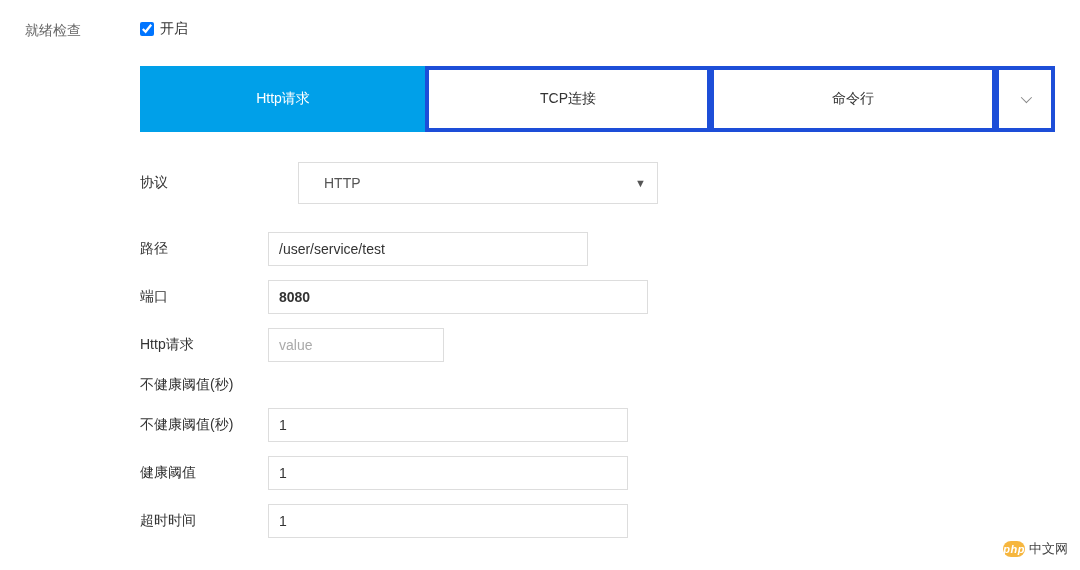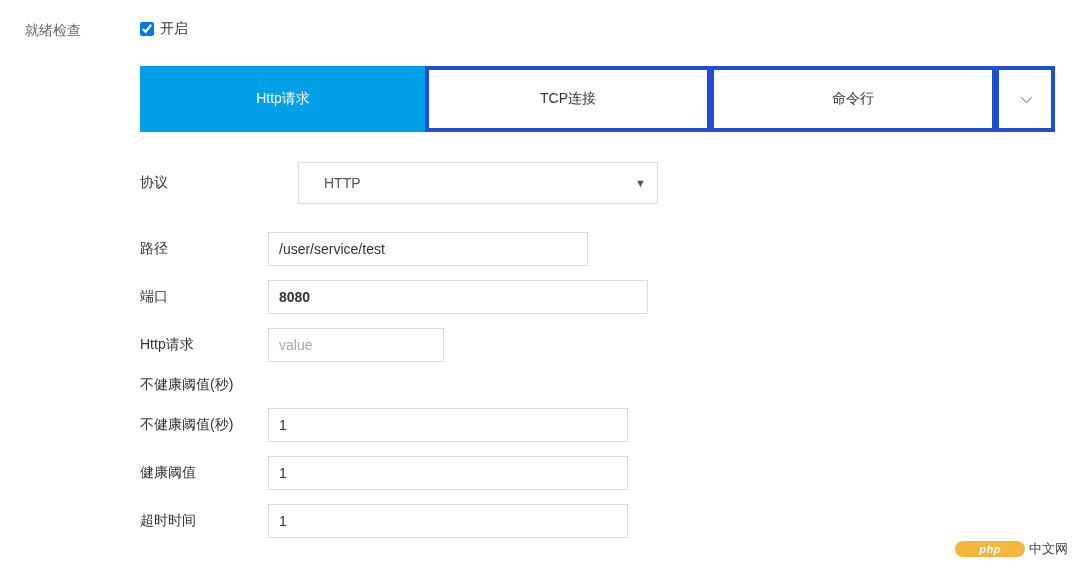--- a/index.html
+++ b/index.html
@@ -119,21 +119,21 @@
       bottom: 12px;
       display: flex;
       align-items: center;
       gap: 4px;
     }
     .wm-badge {
       background: #f6b63e;
       color: #fff;
       font-weight: bold;
       font-size: 11px;
-      padding: 2px 24px;
+      padding: 2px 0;
       border-radius: 10px;
       font-style: italic;
       letter-spacing: 0.5px;
     }
     .wm-text {
       font-size: 13px;
       color: #444;
       text-align: center;
     }
   </style>

